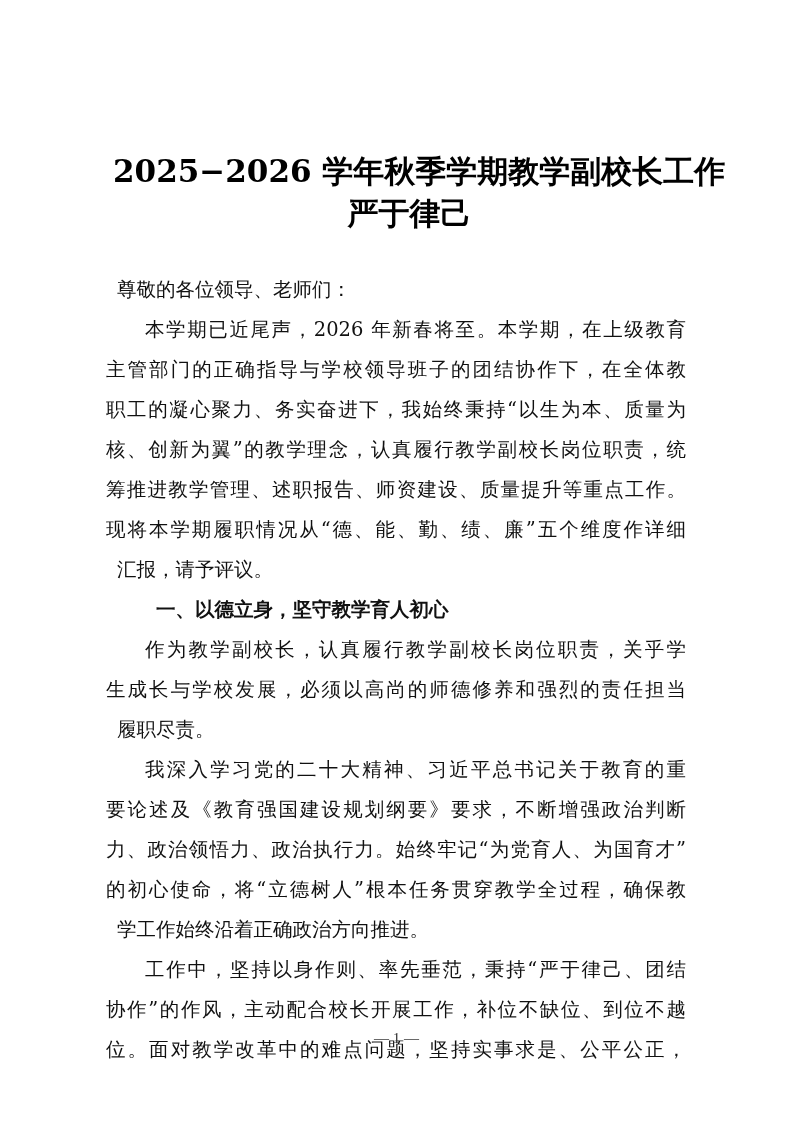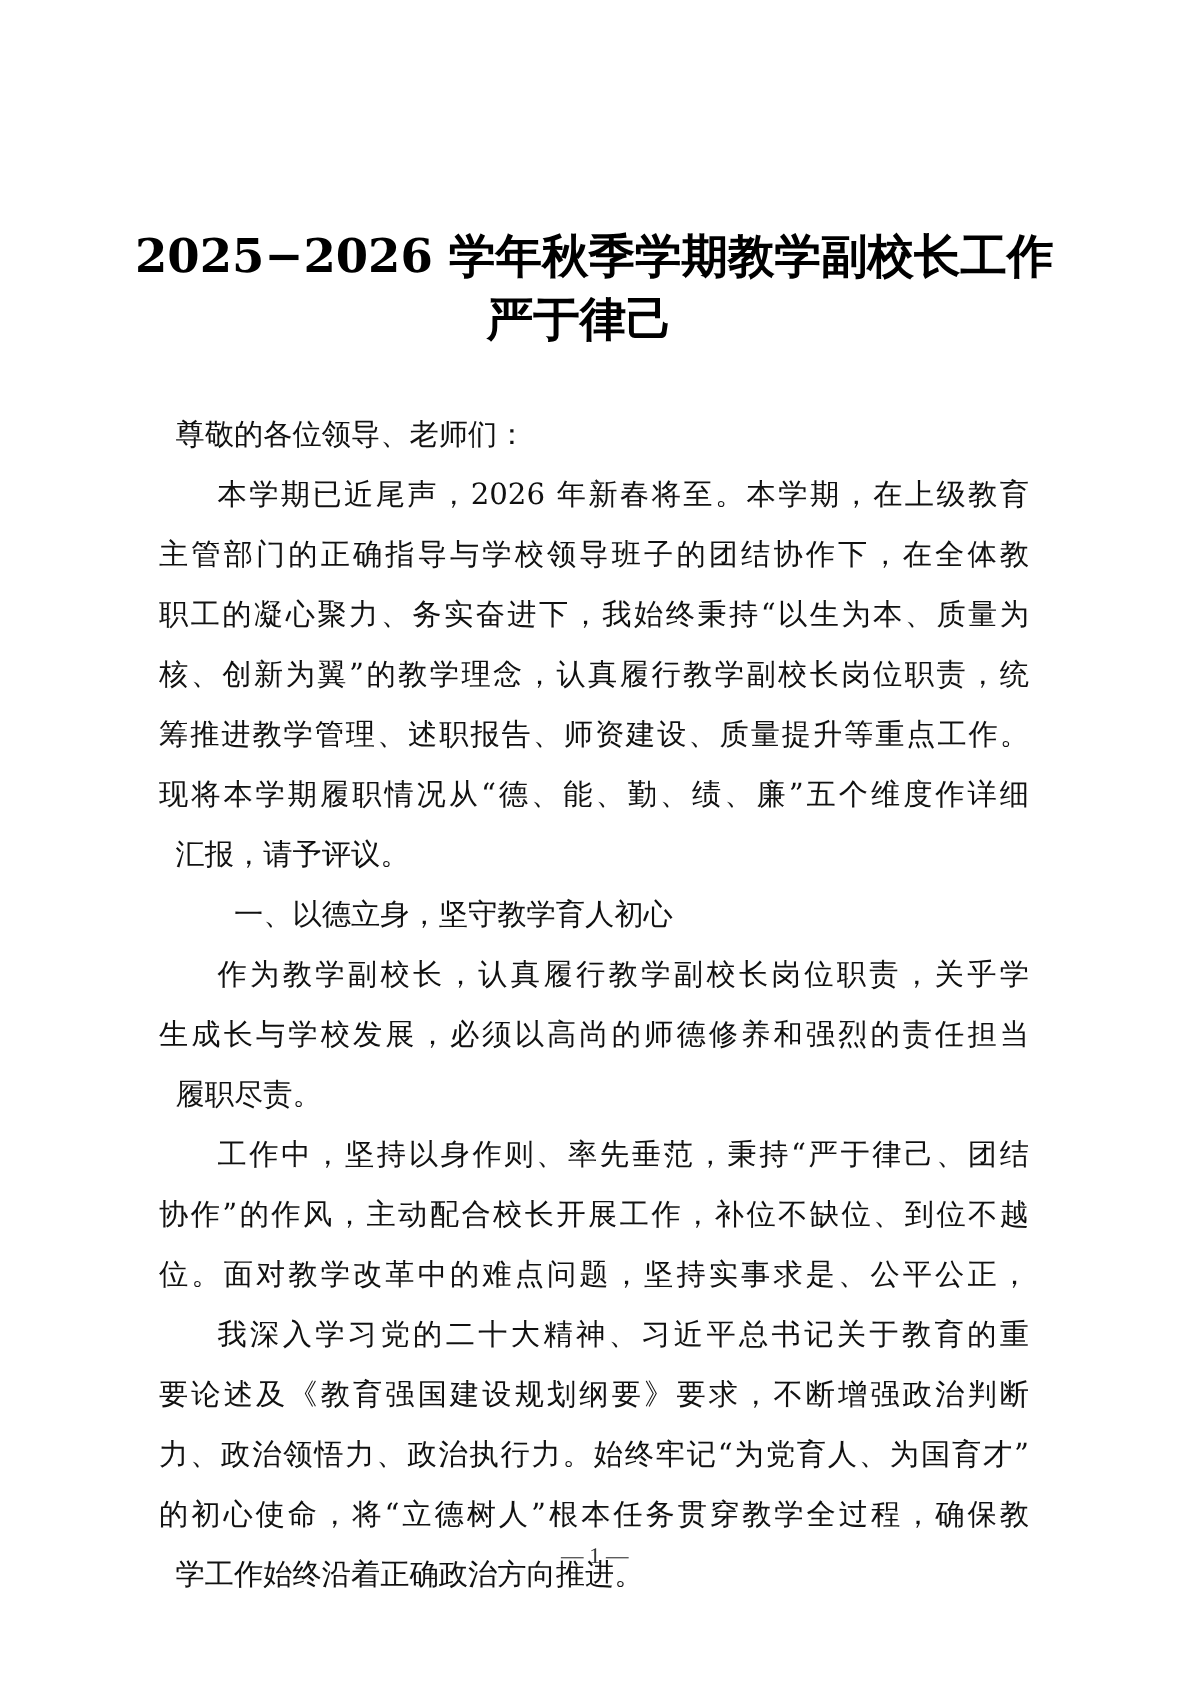--- a/index.html
+++ b/index.html
@@ -1,38 +1,38 @@
 <!DOCTYPE html>
 <html><head>
 <meta charset="utf-8">
 <style>
   html, body { margin: 0; padding: 0; background: #ffffff; }
   body { width: 793px; height: 1122px; position: relative; overflow: hidden; }
   .page {
     position: absolute; left: 0; top: 0; width: 793px; height: 1122px; background: #ffffff;
   }
   .title {
-    position: absolute; left: 90px; width: 593px; top: 150px;
+    position: absolute; left: 113px; width: 593px; top: 150px;
     text-align: center; font-family: "DejaVu Serif", "Liberation Serif", serif;
     font-weight: bold; font-size: 31px; line-height: 42px; color: #000;
   }
   .title .line { display: block; white-space: nowrap; }
   .body {
     position: absolute; left: 106px; width: 580px; top: 270px;
     font-family: "DejaVu Serif", "Liberation Serif", serif;
     font-size: 19.5px; color: #111;
   }
   .row {
     display: block; height: 40px; line-height: 40px;
     text-align: justify; text-align-last: justify; white-space: nowrap;
     overflow: visible;
   }
   .row.last { text-align-last: left; margin-left: 11px; }
   .row.indent { padding-left: 39px; }
-  .row.heading { font-weight: normal; }
+  .row.heading { font-weight: bold; }
   .footer {
     position: absolute; left: 0; width: 793px; top: 1030px; text-align: center;
     font-family: "Liberation Serif", "DejaVu Serif", serif; font-size: 15px; color: #333;
   }
 </style>
 </head>
 <body>
 
 <div class="page">
   <div class="title">
@@ -57,28 +57,28 @@
       <span class="row indent heading last">一、以德立身，坚守教学育人初心</span>
     </div>
 
     <div>
       <span class="row indent">作为教学副校长，认真履行教学副校长岗位职责，关乎学</span>
       <span class="row">生成长与学校发展，必须以高尚的师德修养和强烈的责任担当</span>
       <span class="row last">履职尽责。</span>
     </div>
 
     <div>
-      <span class="row indent">工作中，坚持以身作则、率先垂范，秉持“严于律己、团结</span>
-      <span class="row">协作”的作风，主动配合校长开展工作，补位不缺位、到位不越</span>
-      <span class="row">位。面对教学改革中的难点问题，坚持实事求是、公平公正，</span>
-    </div>
-
-    <div>
       <span class="row indent">我深入学习党的二十大精神、习近平总书记关于教育的重</span>
       <span class="row">要论述及《教育强国建设规划纲要》要求，不断增强政治判断</span>
       <span class="row">力、政治领悟力、政治执行力。始终牢记“为党育人、为国育才”</span>
       <span class="row">的初心使命，将“立德树人”根本任务贯穿教学全过程，确保教</span>
       <span class="row last">学工作始终沿着正确政治方向推进。</span>
+    </div>
+
+    <div>
+      <span class="row indent">工作中，坚持以身作则、率先垂范，秉持“严于律己、团结</span>
+      <span class="row">协作”的作风，主动配合校长开展工作，补位不缺位、到位不越</span>
+      <span class="row">位。面对教学改革中的难点问题，坚持实事求是、公平公正，</span>
     </div>
   </div>
 
   <div class="footer">— 1 —</div>
 </div>
 
 </body></html>

